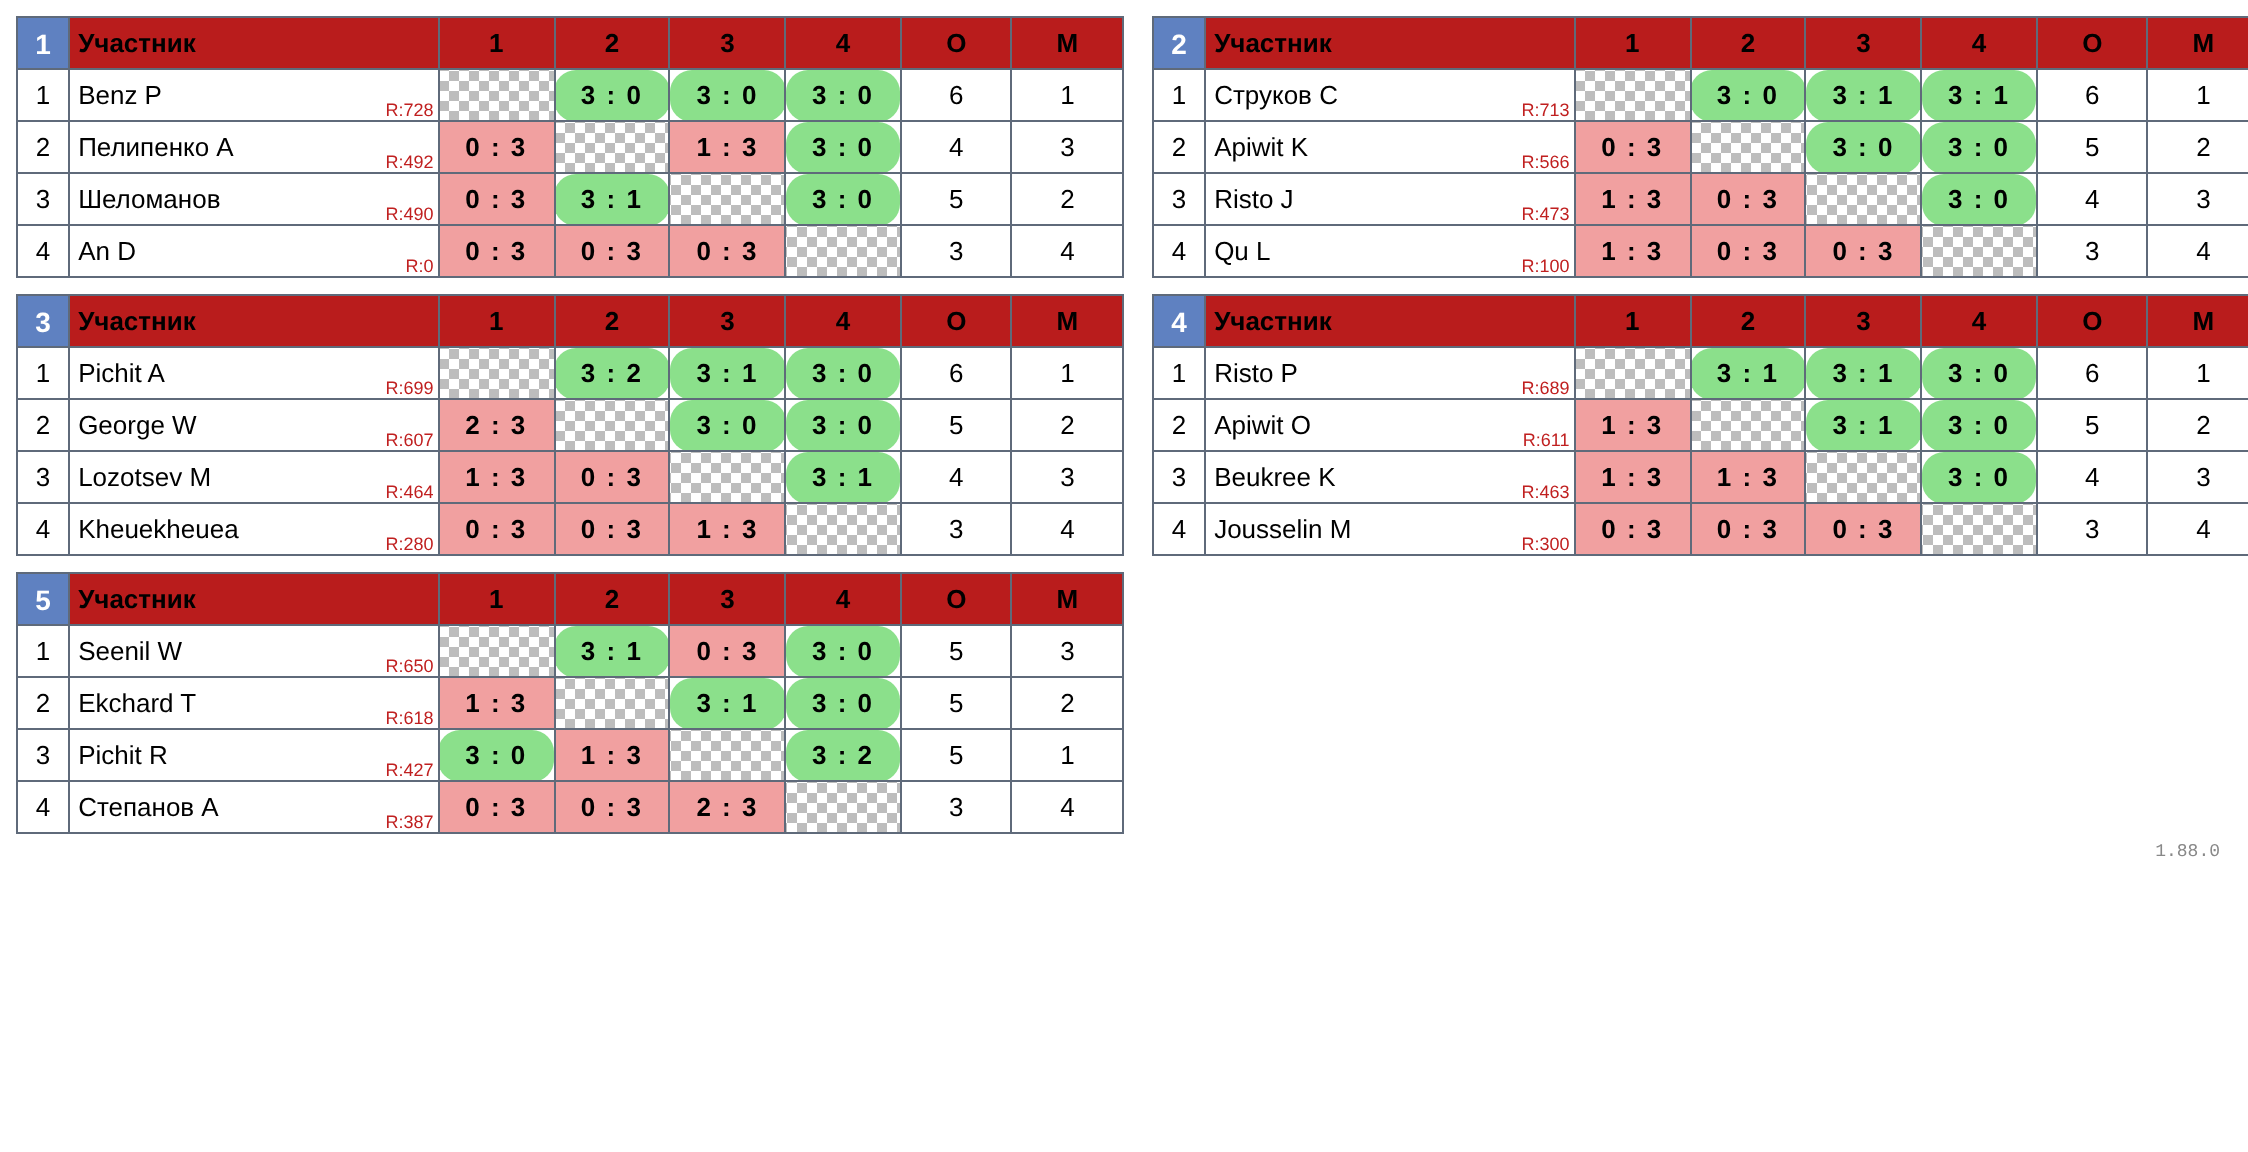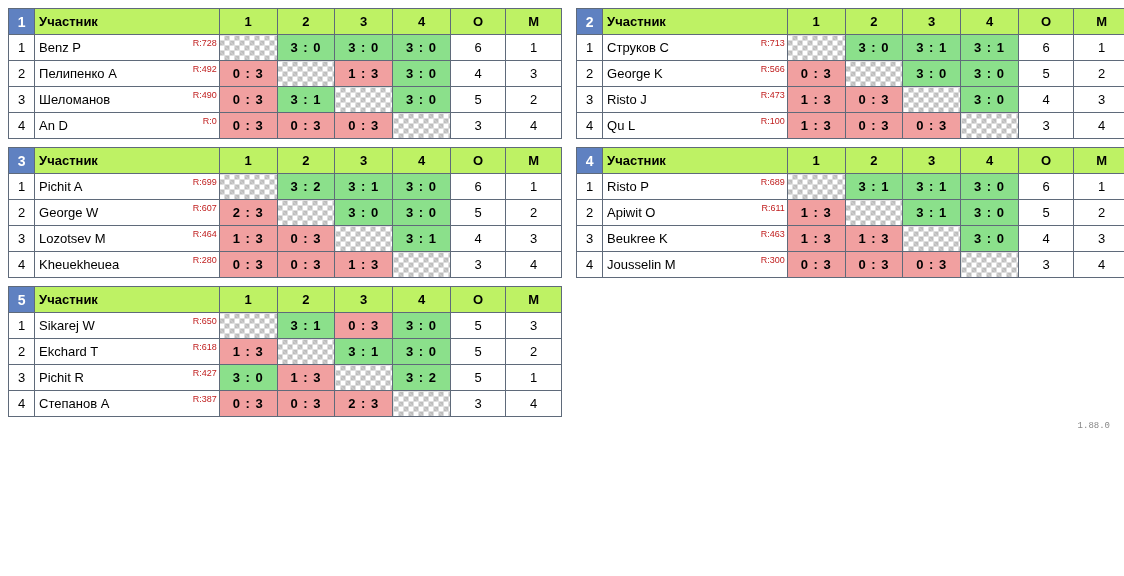--- a/index.html
+++ b/index.html
@@ -25,21 +25,21 @@
     border: 1px solid #5f6a7a;
     padding: 0;
     height: 25px;
     text-align: center;
     font-weight: bold;
     font-size: 13px;
     vertical-align: middle;
     overflow: hidden;
   }
   th {
-    background: #bef264;
+    background: #b91c1c;
     font-weight: bold;
   }
   .corner {
     background: #5f81c1;
     color: #fff;
     width: 22px;
     min-width: 22px;
     font-weight: bold;
     font-size: 14px;
   }
@@ -52,34 +52,34 @@
     padding-left: 4px;
     position: relative;
     font-weight: normal;
     white-space: nowrap;
     margin-left: 16px;
   }
   td.om { font-weight: normal; text-align: center; }
   .rating {
     position: absolute;
     right: 2px;
-    bottom: 12px;
+    bottom: 0px;
     font-size: 9px;
     color: #c02020;
     font-weight: normal;
   }
   .diag {
     background-color: #ffffff;
     background-image:
       linear-gradient(45deg, #bdbdbd 25%, transparent 25%, transparent 75%, #bdbdbd 75%, #bdbdbd),
       linear-gradient(45deg, #bdbdbd 25%, transparent 25%, transparent 75%, #bdbdbd 75%, #bdbdbd);
     background-size: 10px 10px;
     background-position: 0 0, 5px 5px;
   }
-  .win { background: #8be08b; }
+  .win { background: #8be08b; border-radius: 11px; }
   .loss { background: #f1a0a0; }
   .scoretxt {
     font-weight: bold;
     letter-spacing: 1px;
   }
   .footer {
     font-size: 9px;
     color: #888;
     text-align: right;
     padding-right: 6px;
@@ -166,21 +166,21 @@
           <td class="part"><span>Струков С</span><span class="rating">R:713</span></td>
           <td class="diag"></td>
           <td class="win"><span class="scoretxt">3 : 0</span></td>
           <td class="win"><span class="scoretxt">3 : 1</span></td>
           <td class="win"><span class="scoretxt">3 : 1</span></td>
           <td class="om">6</td>
           <td class="om">1</td>
         </tr>
         <tr>
           <td class="idx">2</td>
-          <td class="part"><span>George K</span><span class="rating">R:566</span></td>
+          <td class="part"><span>Apiwit K</span><span class="rating">R:566</span></td>
           <td class="loss"><span class="scoretxt">0 : 3</span></td>
           <td class="diag"></td>
           <td class="win"><span class="scoretxt">3 : 0</span></td>
           <td class="win"><span class="scoretxt">3 : 0</span></td>
           <td class="om">5</td>
           <td class="om">2</td>
         </tr>
         <tr>
           <td class="idx">3</td>
           <td class="part"><span>Risto J</span><span class="rating">R:473</span></td>
@@ -324,21 +324,21 @@
           <th class="score-col">2</th>
           <th class="score-col">3</th>
           <th class="score-col">4</th>
           <th class="ocol">О</th>
           <th class="mcol">М</th>
         </tr>
       </thead>
       <tbody>
         <tr>
           <td class="idx">1</td>
-          <td class="part"><span>Sikarej W</span><span class="rating">R:650</span></td>
+          <td class="part"><span>Seenil W</span><span class="rating">R:650</span></td>
           <td class="diag"></td>
           <td class="win"><span class="scoretxt">3 : 1</span></td>
           <td class="loss"><span class="scoretxt">0 : 3</span></td>
           <td class="win"><span class="scoretxt">3 : 0</span></td>
           <td class="om">5</td>
           <td class="om">3</td>
         </tr>
         <tr>
           <td class="idx">2</td>
           <td class="part"><span>Ekchard T</span><span class="rating">R:618</span></td>

